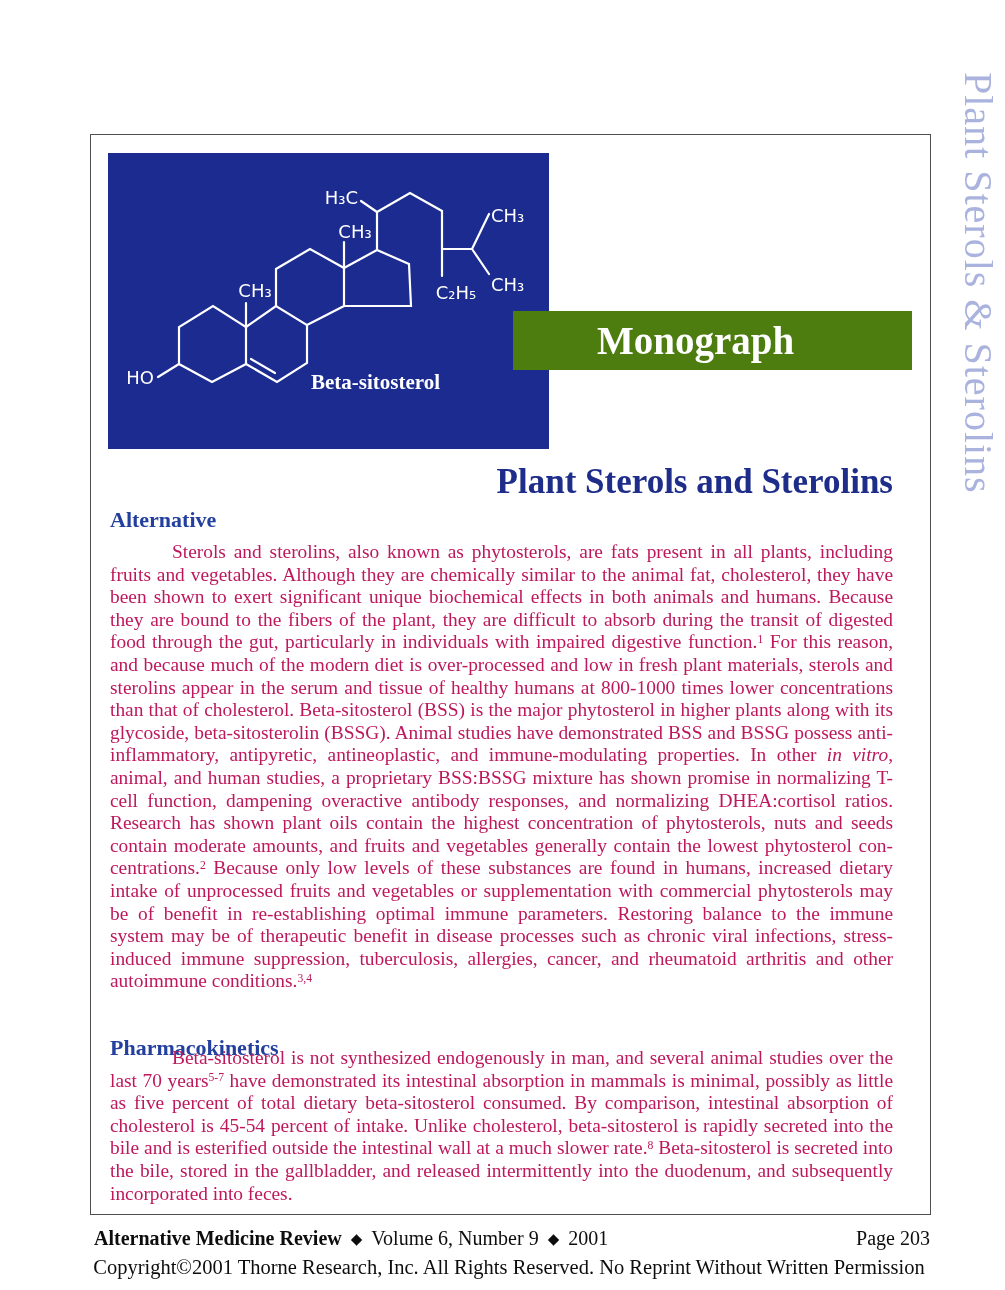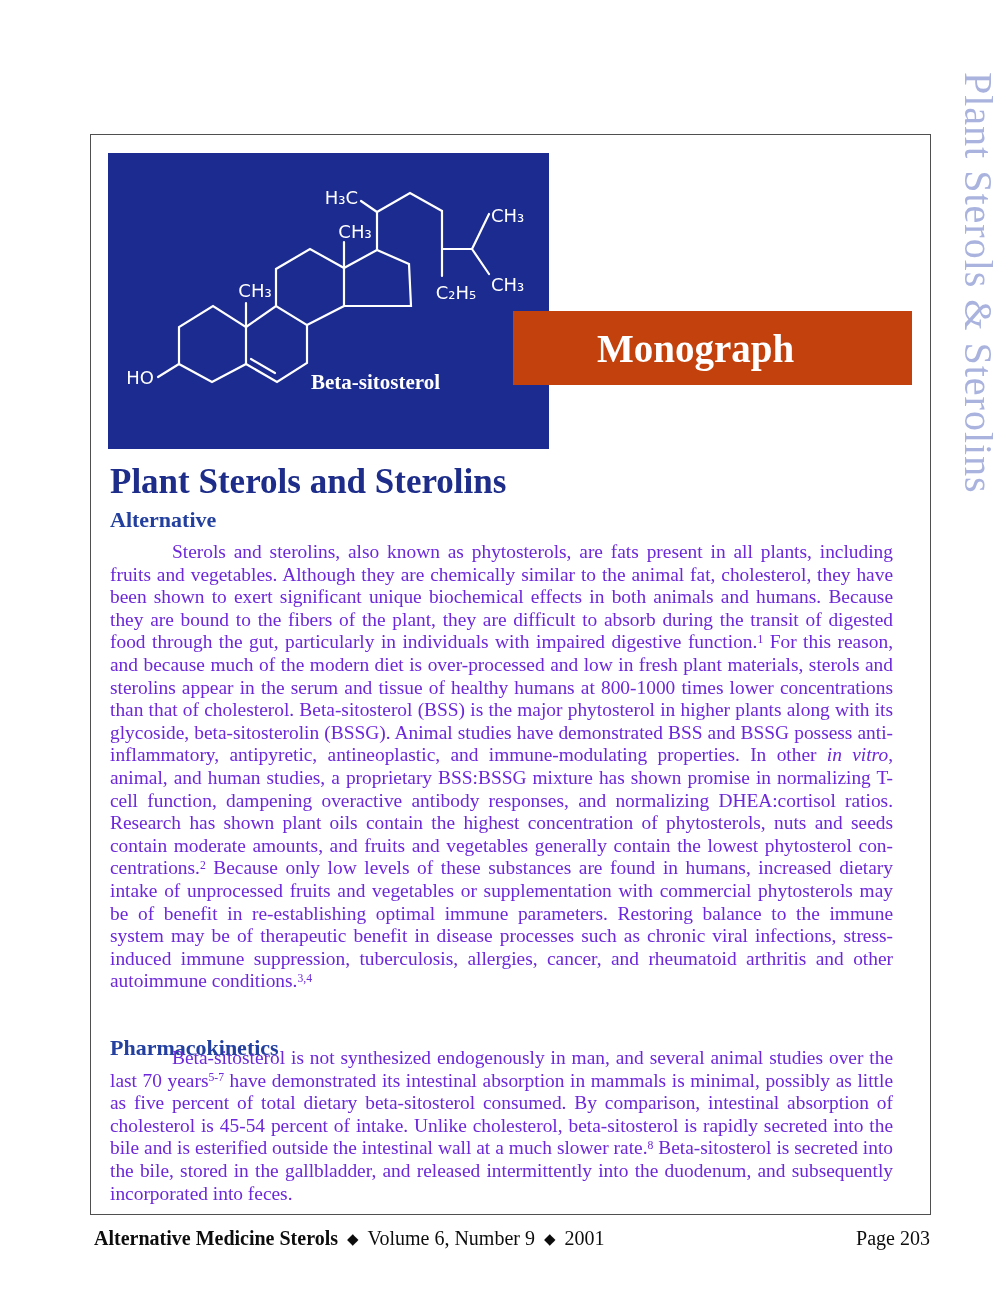--- a/index.html
+++ b/index.html
@@ -25,53 +25,53 @@
   .mol-label {
     font-family:"DejaVu Sans", sans-serif;
     font-size:18px; fill:#ffffff;
   }
   .mol-name {
     font-family:"Liberation Serif", serif;
     font-weight:bold; font-size:21px; fill:#ffffff;
   }
   .monograph-banner {
     position:absolute; left:513px; top:311px;
-    width:399px; height:74px;
-    background:#c2410c;
+    width:399px; height:59px;
+    background:#4d7c0f;
     color:#ffffff;
     display:flex; align-items:center; justify-content:center;
     padding-right:34px;
     font-weight:bold; font-size:39px;
   }
   .vertical-banner {
     position:absolute; left:998px; top:72px;
     transform:rotate(90deg); transform-origin:0 0;
     white-space:nowrap;
     font-size:40px; line-height:40px;
     color:#a9b3de;
     letter-spacing:1px;
   }
   .doc-title {
     position:absolute; left:110px; top:461px; width:783px;
-    text-align:left;
+    text-align:right;
     font-weight:bold; font-size:35px; line-height:42px;
     color:#1d2d89;
   }
   .section-heading {
     position:absolute; left:110px;
     font-weight:bold; font-size:22px; line-height:26px;
     color:#24409f;
   }
   .heading-intro { top:507px; }
   .heading-pharm { top:1035px; }
   .body-para {
     position:absolute; left:110px; width:783px;
     font-size:19.4px; line-height:22.6px;
     text-align:justify; text-indent:62px;
-    color:#6d28d9;
+    color:#be185d;
   }
   .para-intro { top:541px; }
   .para-pharm { top:1047px; }
   .body-para sup {
     font-size:0.6em; line-height:0;
     vertical-align:baseline; position:relative; top:-0.45em;
   }
   .body-para em { font-style:italic; }
   .footer-line1 {
     position:absolute; left:94px; top:1227px; width:836px;
@@ -135,18 +135,19 @@
   <h1 class="doc-title">Plant Sterols and Sterolins</h1>
 
   <h2 class="section-heading heading-intro">Alternative</h2>
   <p class="body-para para-intro">Sterols and sterolins, also known as phytosterols, are fats present in all plants, including fruits and vegetables. Although they are chemically similar to the animal fat, cholesterol, they have been shown to exert significant unique biochemical effects in both animals and humans. Because they are bound to the fibers of the plant, they are difficult to absorb during the transit of digested food through the gut, particularly in individuals with impaired digestive function.<sup>1</sup> For this reason, and because much of the modern diet is over-processed and low in fresh plant materials, sterols and sterolins appear in the serum and tissue of healthy humans at 800-1000 times lower concentrations than that of cholesterol. Beta-sitosterol (BSS) is the major phytosterol in higher plants along with its glycoside, beta-sitosterolin (BSSG). Animal studies have demonstrated BSS and BSSG possess anti-inflammatory, antipyretic, antineoplastic, and immune-modulating properties. In other <em>in vitro</em>, animal, and human studies, a proprietary BSS:BSSG mixture has shown promise in normalizing T-cell function, dampening overactive antibody responses, and normalizing DHEA:cortisol ratios. Research has shown plant oils contain the highest concentration of phytosterols, nuts and seeds contain moderate amounts, and fruits and vegetables generally contain the lowest phytosterol con-centrations.<sup>2</sup> Because only low levels of these substances are found in humans, increased dietary intake of unprocessed fruits and vegetables or supplementation with commercial phytosterols may be of benefit in re-establishing optimal immune parameters. Restoring balance to the immune system may be of therapeutic benefit in disease processes such as chronic viral infections, stress-induced immune suppression, tuberculosis, allergies, cancer, and rheumatoid arthritis and other autoimmune conditions.<sup>3,4</sup></p>
 
   <h2 class="section-heading heading-pharm">Pharmacokinetics</h2>
   <p class="body-para para-pharm">Beta-sitosterol is not synthesized endogenously in man, and several animal studies over the last 70 years<sup>5-7</sup> have demonstrated its intestinal absorption in mammals is minimal, possibly as little as five percent of total dietary beta-sitosterol consumed. By comparison, intestinal absorption of cholesterol is 45-54 percent of intake. Unlike cholesterol, beta-sitosterol is rapidly secreted into the bile and is esterified outside the intestinal wall at a much slower rate.<sup>8</sup> Beta-sitosterol is secreted into the bile, stored in the gallbladder, and released intermittently into the duodenum, and subsequently incorporated into feces.</p>
 
   <div class="footer-line1">
     <span>
-      <span class="journal-name">Alternative Medicine Sterols</span><span class="diamond">◆</span><span>Volume 6, Number 9</span><span class="diamond">◆</span><span>2001</span>
+      <span class="journal-name">Alternative Medicine Review</span><span class="diamond">◆</span><span>Volume 6, Number 9</span><span class="diamond">◆</span><span>2001</span>
     </span>
     <span>Page 203</span>
   </div>
+  <div class="footer-line2">Copyright©2001 Thorne Research, Inc. All Rights Reserved. No Reprint Without Written Permission</div>
 
 </div>
 
 </body></html>

